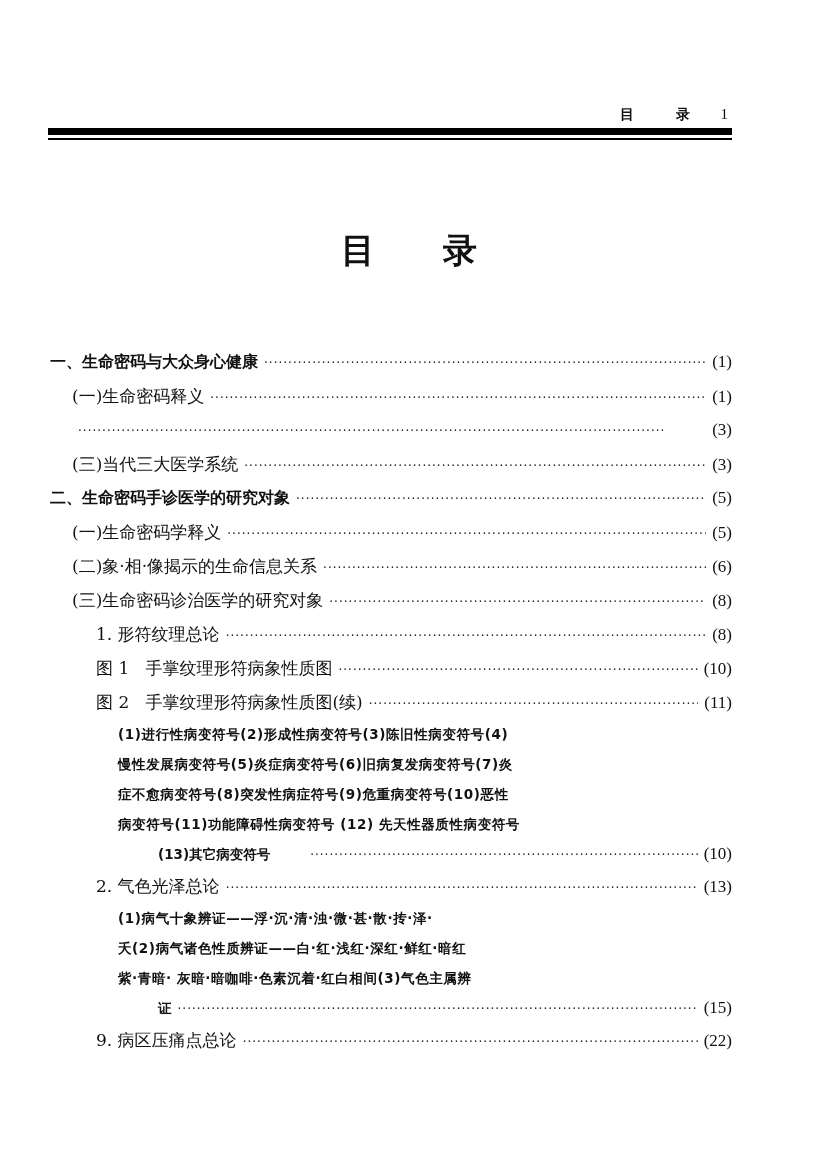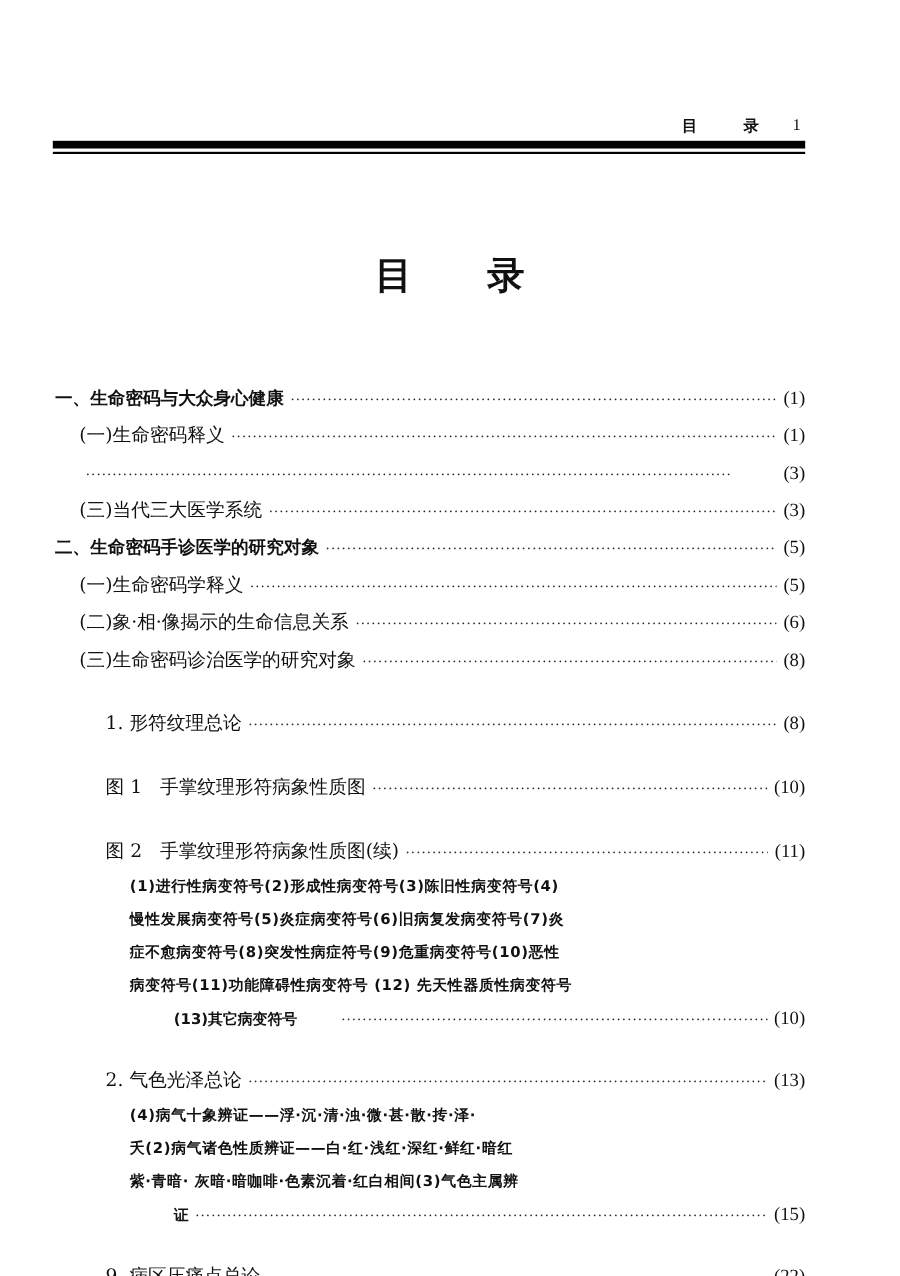--- a/index.html
+++ b/index.html
@@ -19,21 +19,21 @@
 
   .toc { position: absolute; left: 50px; top: 345px; width: 682px; }
   .entry { display: flex; align-items: baseline; height: 34px; font-size: 17px; line-height: 34px; }
   .entry .label { white-space: nowrap; }
   .entry .leader { flex: 1; overflow: hidden; white-space: nowrap; margin: 0 6px; letter-spacing: 1px;
                    font-size: 12px; color: #222; }
   .entry .leader::before { content: "··························································································································"; }
   .entry .page { white-space: nowrap; font-family: "Liberation Serif", serif; font-size: 17px; }
   .lvl1 .label { font-weight: bold; font-family: "DejaVu Sans", sans-serif; font-size: 16px; text-align: center; }
   .lvl2 { padding-left: 22px; }
-  .lvl3 { padding-left: 46px; margin-top: 24px; }
+  .lvl3 { padding-left: 46px; }
   .para { padding-left: 68px; padding-right: 30px; font-size: 13.5px; line-height: 30px; font-weight: bold;
           font-family: "DejaVu Sans", sans-serif; letter-spacing: 0.6px; }
   .para-line { height: 30px; white-space: nowrap; }
   .entry.para-end { padding-left: 68px; font-size: 13.5px; }
   .entry.para-end .label { font-weight: bold; font-family: "DejaVu Sans", sans-serif; margin-left: 40px; }
 </style>
 </head>
 <body>
 
 <div class="running-head">
@@ -115,21 +115,21 @@
       <span class="page">(10)</span>
     </div>
 
   <div class="entry lvl3">
       <span class="label">2. 气色光泽总论</span>
       <span class="leader"></span>
       <span class="page">(13)</span>
     </div>
 
   <div class="para">
-    <div class="para-line">(4)病气十象辨证——浮·沉·清·浊·微·甚·散·抟·泽·</div>
+    <div class="para-line">(1)病气十象辨证——浮·沉·清·浊·微·甚·散·抟·泽·</div>
     <div class="para-line">夭(2)病气诸色性质辨证——白·红·浅红·深红·鲜红·暗红</div>
     <div class="para-line">紫·青暗· 灰暗·暗咖啡·色素沉着·红白相间(3)气色主属辨</div>
   </div>
   <div class="entry para-end" style="height:30px;line-height:30px;">
       <span class="label">证</span>
       <span class="leader"></span>
       <span class="page">(15)</span>
     </div>
 
   <div class="entry lvl3">

